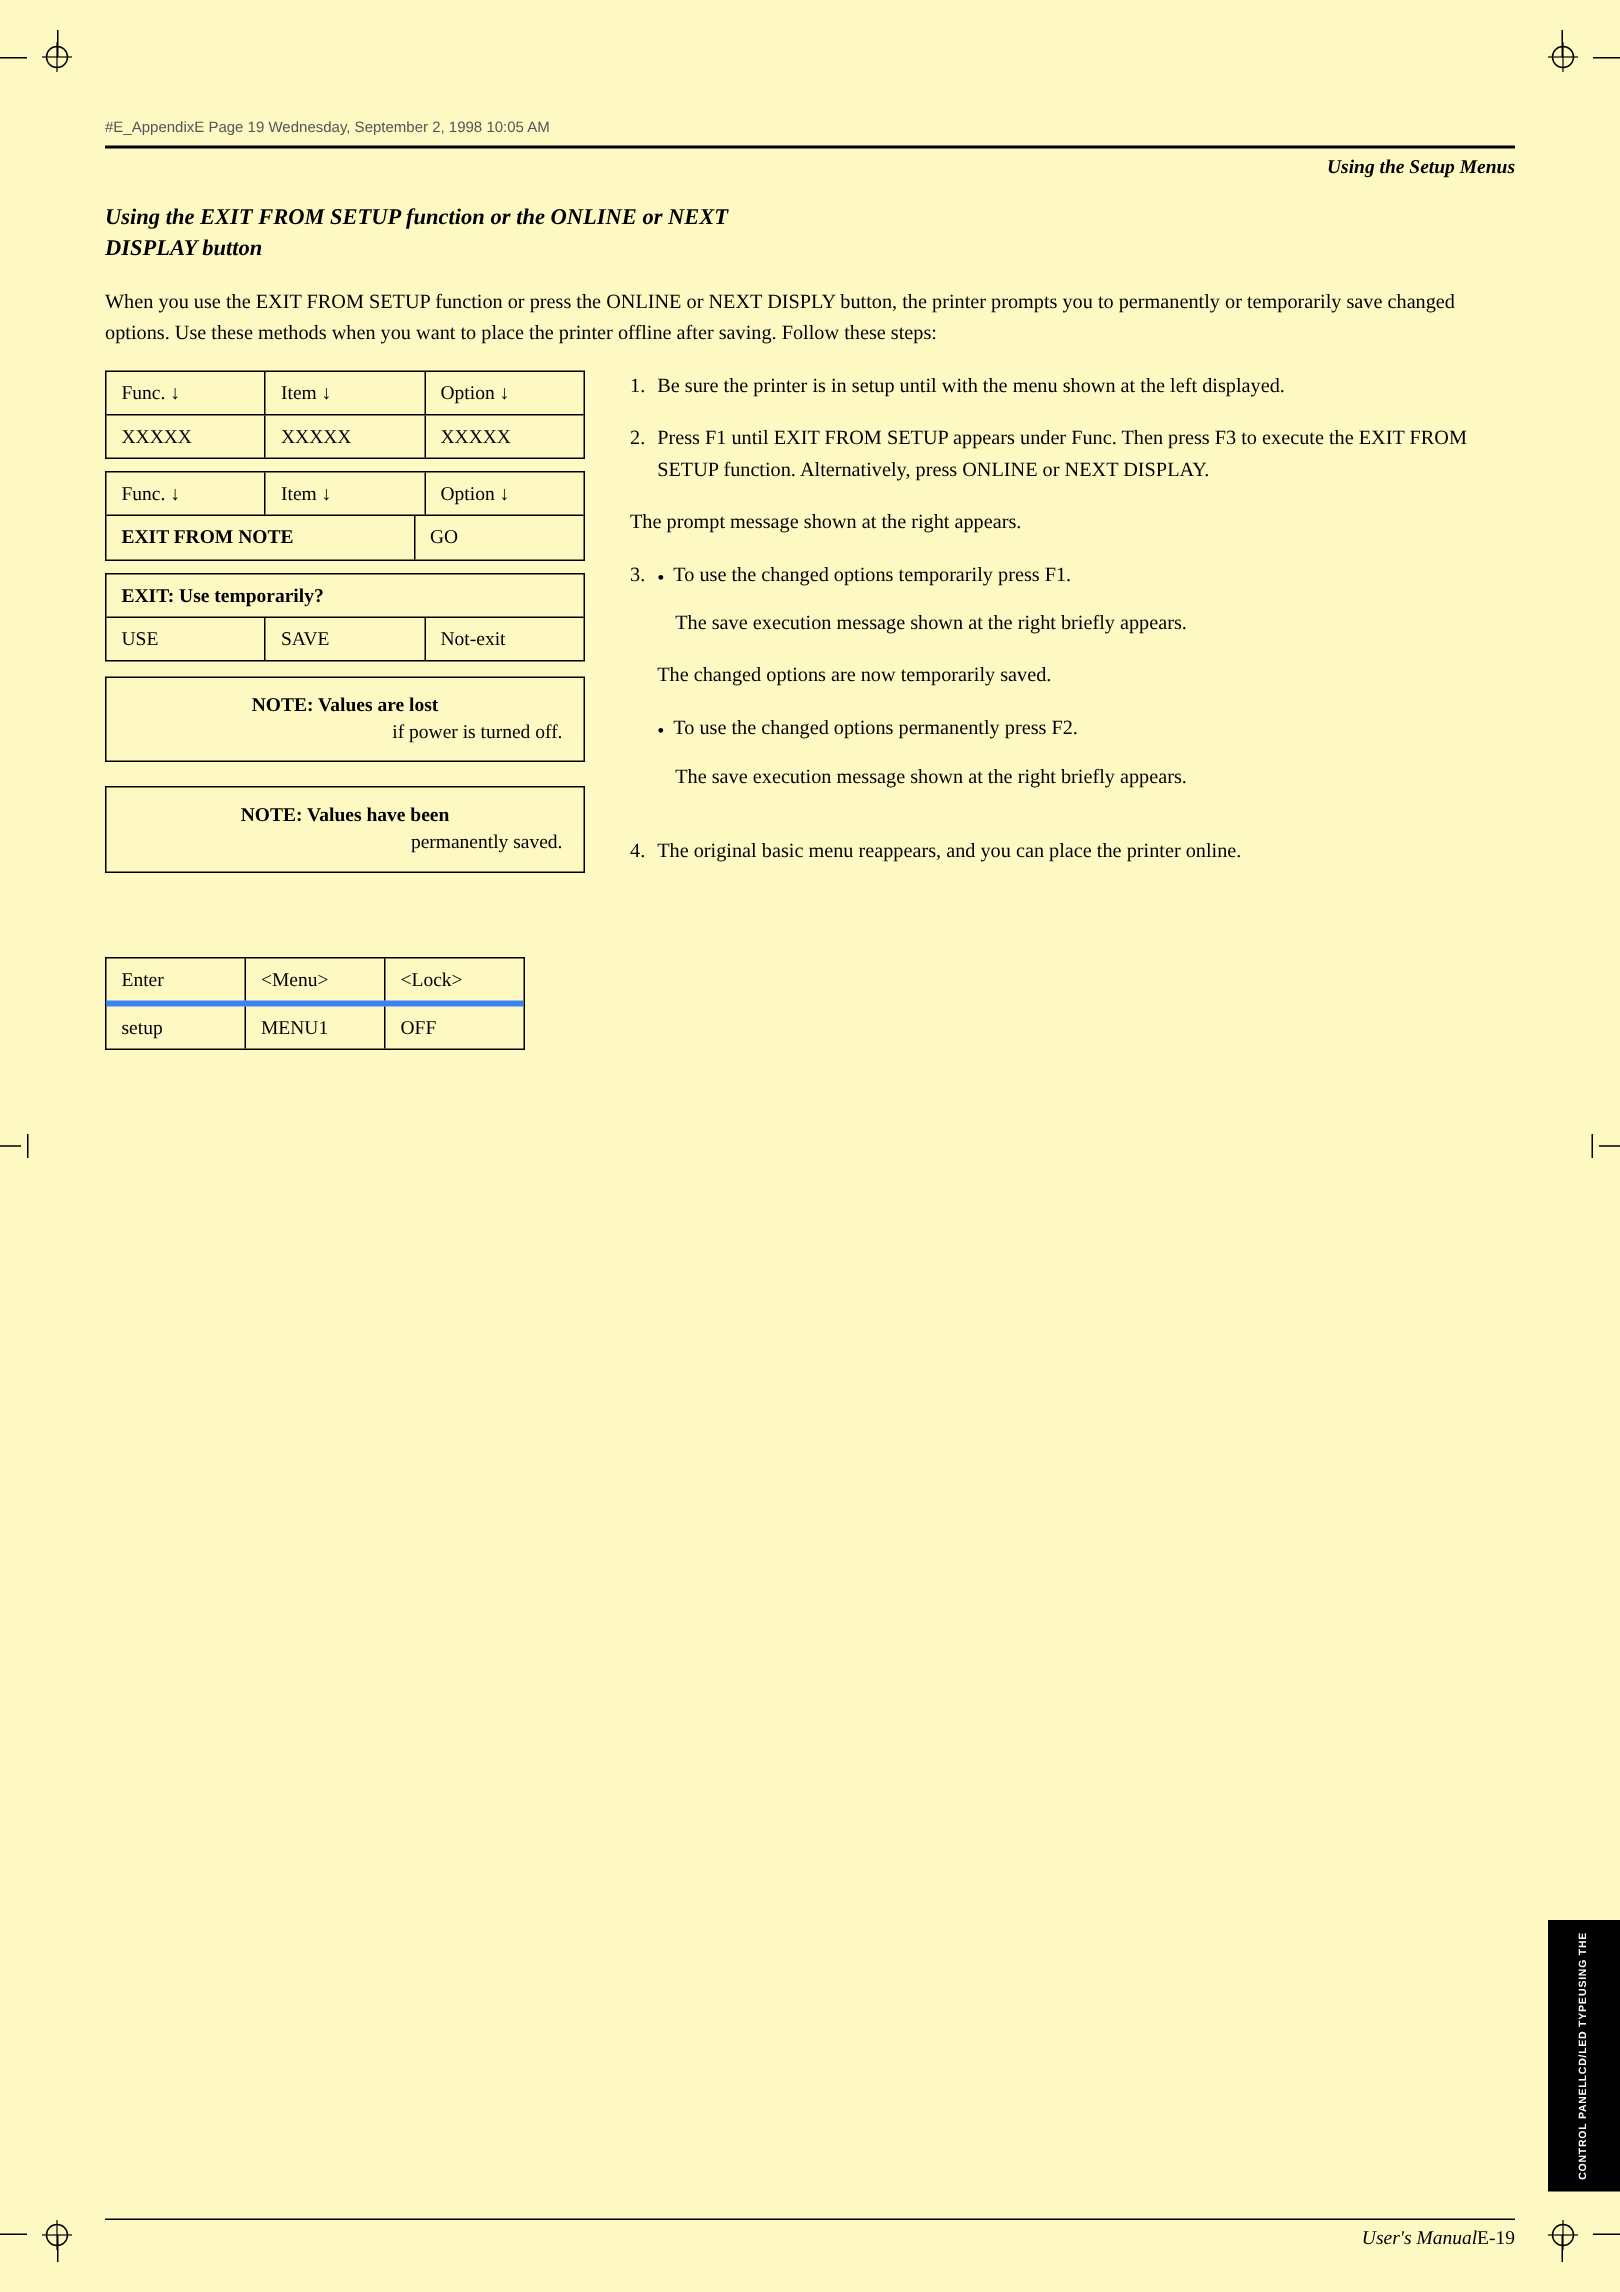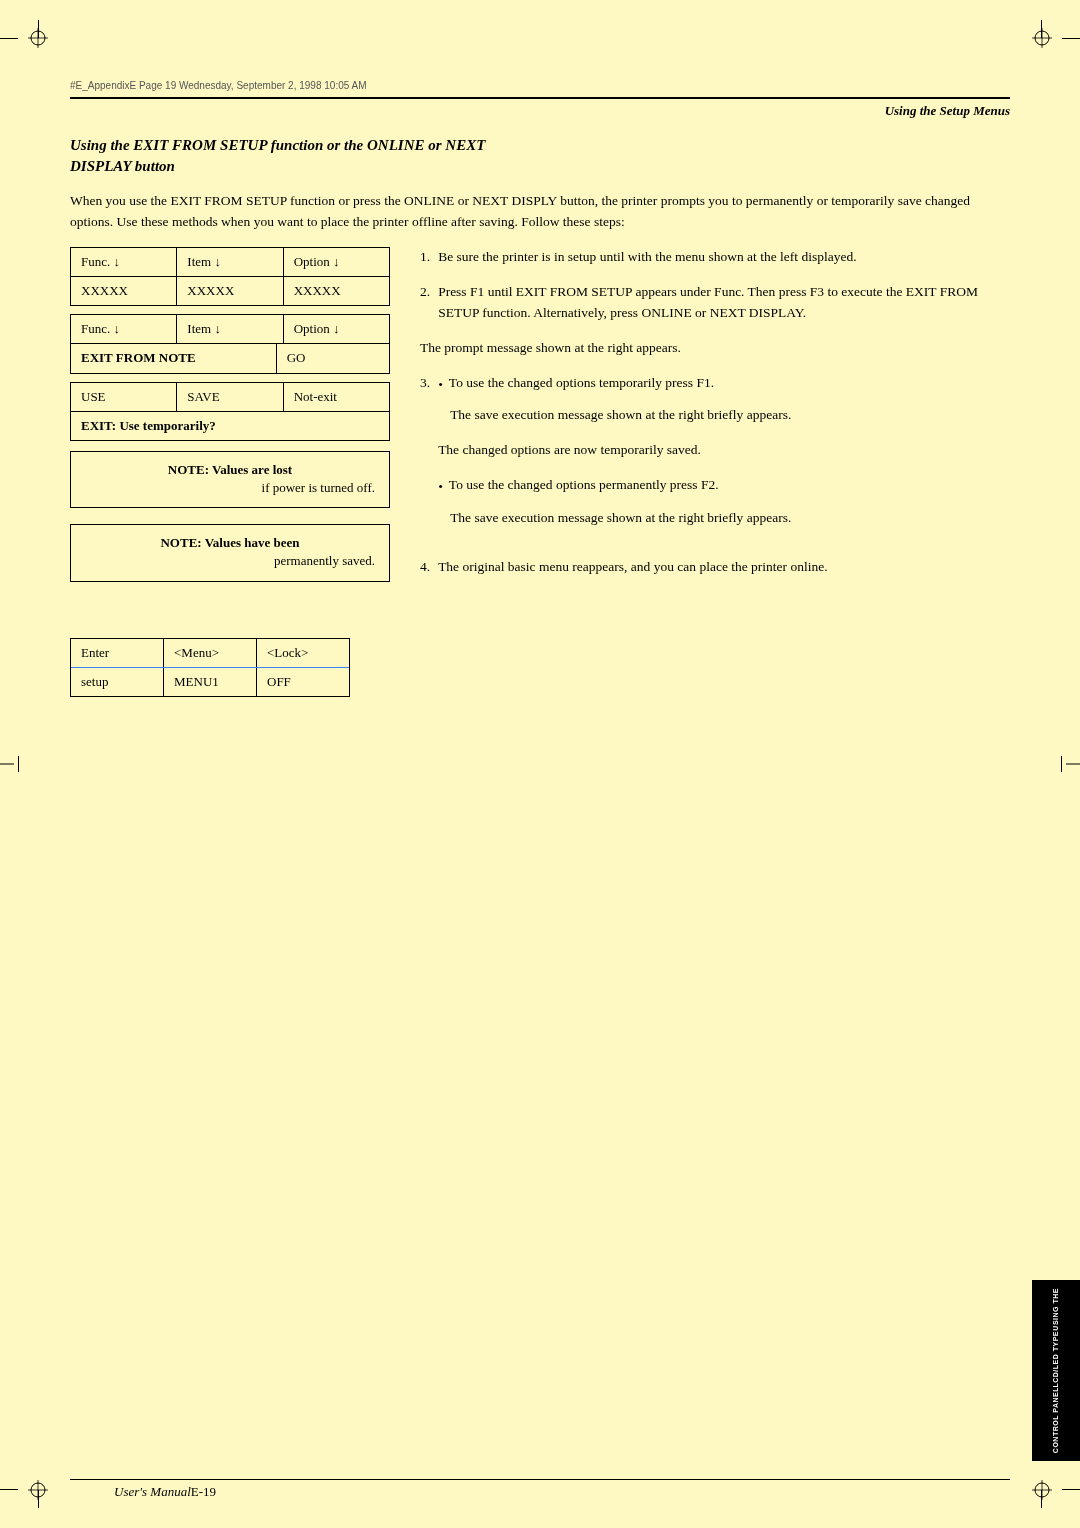--- a/index.html
+++ b/index.html
@@ -227,24 +227,24 @@
       position: absolute;
       bottom: 48px;
       left: 70px;
       right: 70px;
       border-top: 1px solid #000;
     }
 
     .footer {
       position: absolute;
       bottom: 28px;
-      left: 86px;
+      left: 70px;
       right: 70px;
       display: flex;
-      justify-content: flex-start;
+      justify-content: flex-end;
       align-items: center;
       margin-left: 28px;
     }
 
     .footer-left {
       font-style: italic;
       font-size: 13px;
     }
 
     .footer-right {
@@ -263,21 +263,21 @@
       flex: 1;
       padding: 5px 10px;
       border-right: 1px solid #000;
       font-size: 13px;
       line-height: 1.4;
     }
     .menu-cell:last-child {
       border-right: none;
     }
     .menu-row + .menu-row {
-      border-top: 1px solid #3b82f6;
+      border-top: 4px solid #3b82f6;
     }
   </style>
 </head>
 <body>
 
 <div class="page-outer">
 
   <div class="corner-mark corner-tl">
     <svg width="20" height="20">
         <circle cx="10" cy="10" r="7" fill="none" stroke="#000" stroke-width="1"></circle>
@@ -365,26 +365,26 @@
             <div class="lcd-cell">Option ↓</div>
           </div>
           <div class="lcd-row">
             <div class="lcd-cell bold-label" style="grid-column: span 2; flex: 2; font-weight: bold;">EXIT FROM NOTE</div>
             <div class="lcd-cell">GO</div>
           </div>
         </div>
 
         <div class="lcd-box">
           <div class="lcd-row">
+            <div class="lcd-cell bold-label" style="border-right: none; font-weight: bold;">EXIT: Use temporarily?</div>
+          </div>
+          <div class="lcd-row">
             <div class="lcd-cell">USE</div>
             <div class="lcd-cell">SAVE</div>
             <div class="lcd-cell">Not-exit</div>
-          </div>
-          <div class="lcd-row">
-            <div class="lcd-cell bold-label" style="border-right: none; font-weight: bold;">EXIT: Use temporarily?</div>
           </div>
         </div>
 
         <div class="note-box" style="margin-top: 10px; ">
           <div class="note-title">NOTE: Values are lost</div>
           <div class="note-body">if power is turned off.</div>
         </div>
 
         <div class="note-box" style="margin-bottom: 56px;">
           <div class="note-title">NOTE: Values have been</div>

